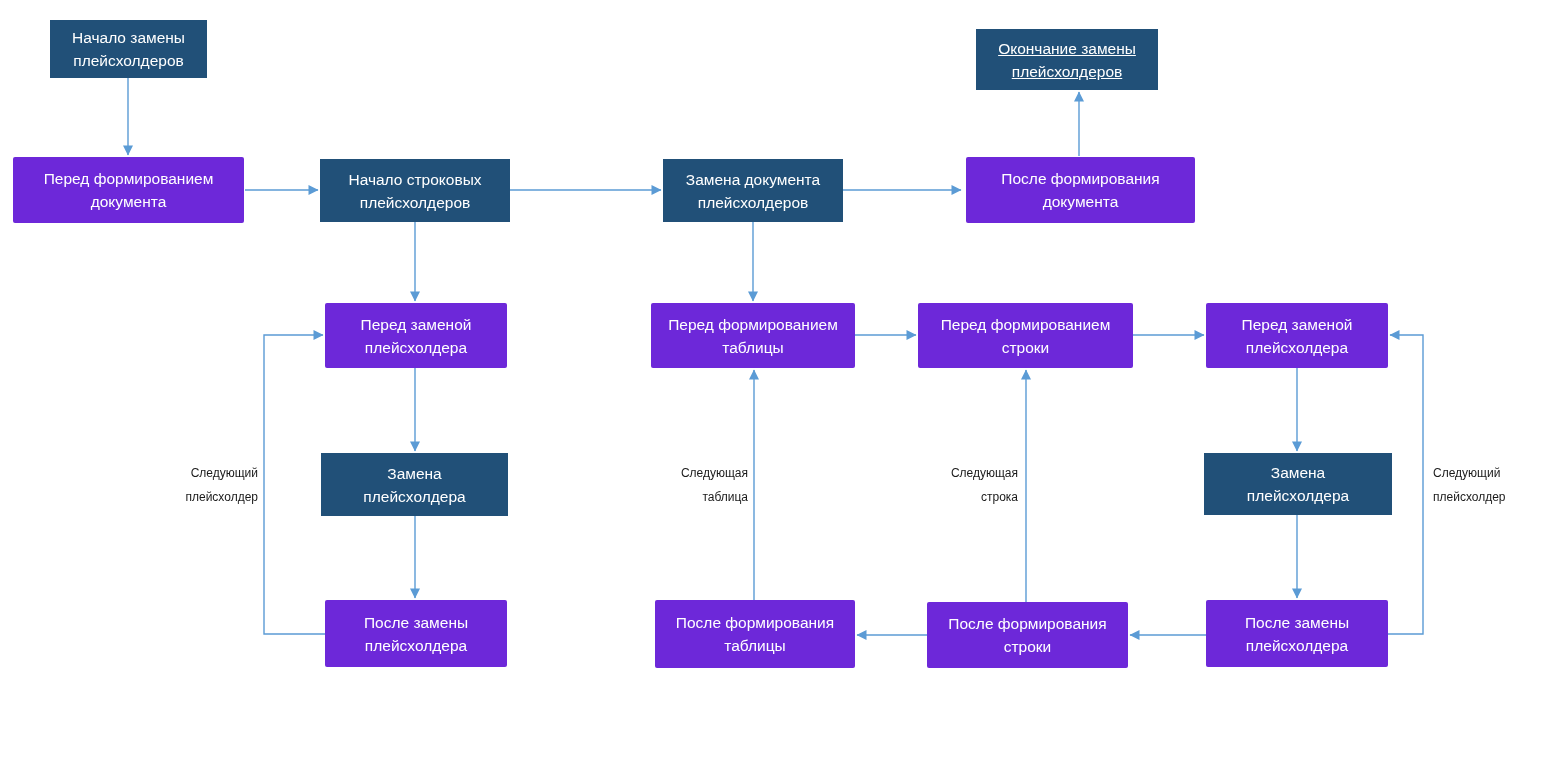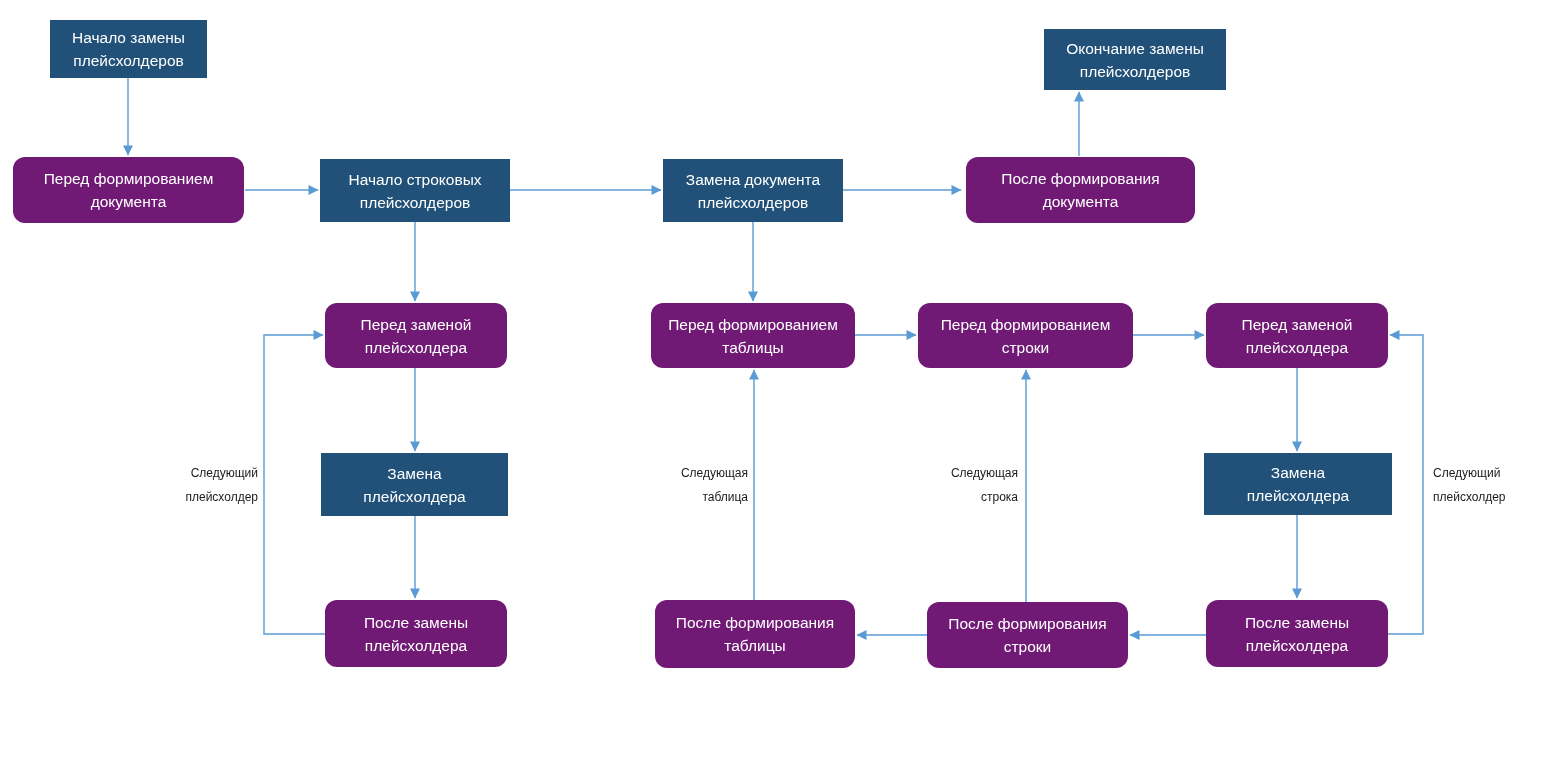--- a/index.html
+++ b/index.html
@@ -26,22 +26,22 @@
     font-size: 15.5px;
     line-height: 23px;
     box-sizing: border-box;
     padding: 2px 6px;
   }
   .node.dark {
     background: #215078;
     border-radius: 0;
   }
   .node.light {
-    background: #701a75;
-    border-radius: 12px;
+    background: #6d28d9;
+    border-radius: 2px;
   }
   .edge-label {
     position: absolute;
     color: #1a1a1a;
     font-size: 12px;
     line-height: 24px;
     white-space: pre-line;
   }
   .edge-label.align-right { text-align: right; }
   .edge-label.align-left  { text-align: left; }
@@ -98,21 +98,21 @@
 
   <div class="node dark" style="left:320px;  top:159px; width:190px; height:63px;">Начало строковых
 плейсхолдеров</div>
 
   <div class="node dark" style="left:663px;  top:159px; width:180px; height:63px;">Замена документа
 плейсхолдеров</div>
 
   <div class="node light" style="left:966px;  top:157px; width:229px; height:66px;">После формирования
 документа</div>
 
-  <div class="node dark" style="left:1044px;  top:29px;  width:182px; height:61px;">Окончание замены
+  <div class="node dark" style="left:976px;  top:29px;  width:182px; height:61px;text-decoration:underline;">Окончание замены
 плейсхолдеров</div>
 
   <div class="node light" style="left:325px;  top:303px; width:182px; height:65px;">Перед заменой
 плейсхолдера</div>
 
   <div class="node light" style="left:651px;  top:303px; width:204px; height:65px;">Перед формированием
 таблицы</div>
 
   <div class="node light" style="left:918px;  top:303px; width:215px; height:65px;">Перед формированием
 строки</div>

